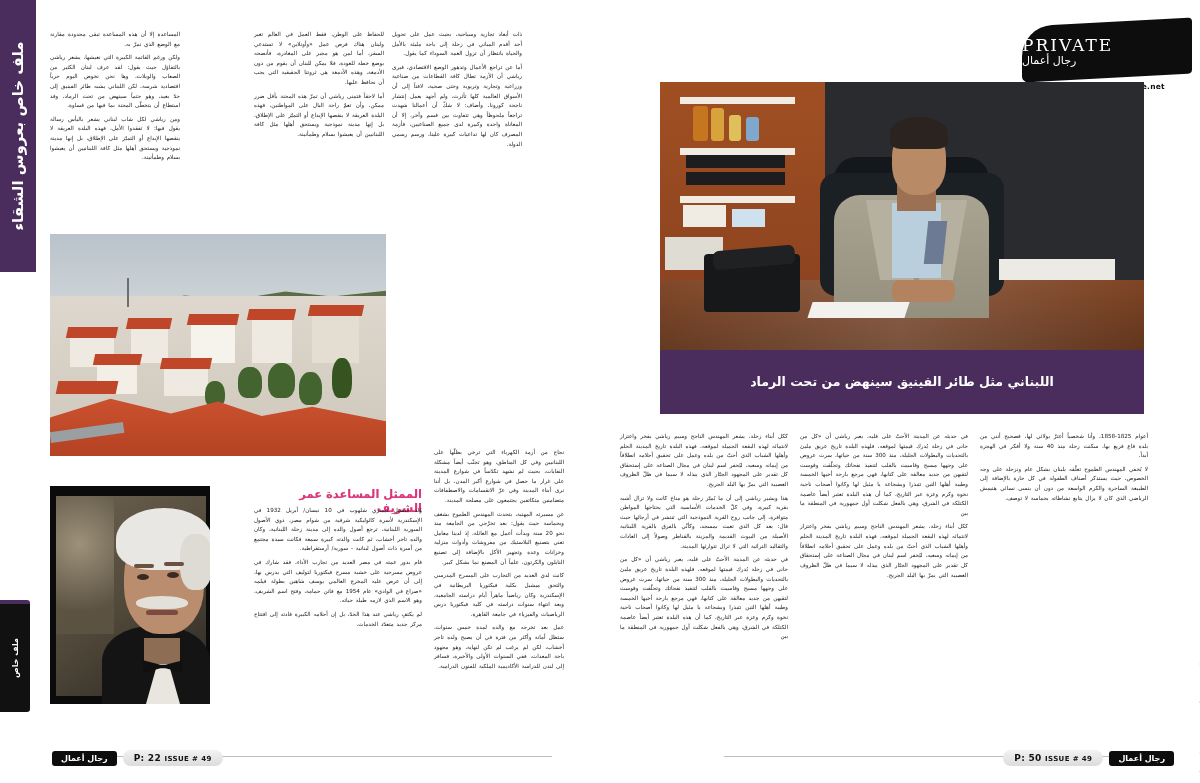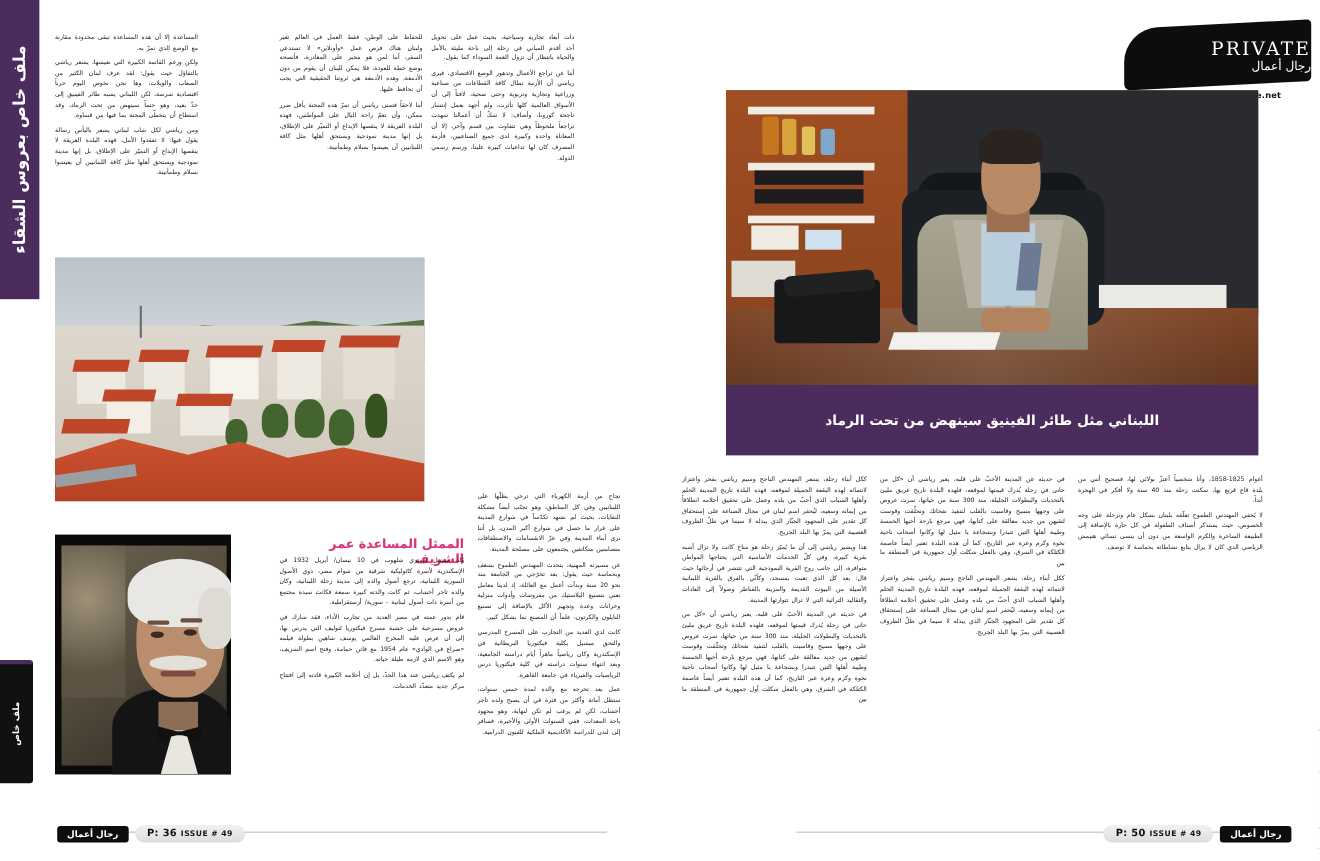--- a/index.html
+++ b/index.html
@@ -46,21 +46,21 @@
     position:absolute;right:8px;top:22px;width:170px;height:56px;
   }
   .logo-shape{
     position:absolute;inset:0;background:#0d0d0d;
     border-top-left-radius:30px;border-bottom-left-radius:6px;
     border-top-right-radius:4px;border-bottom-right-radius:4px;
     transform:skewY(-3deg);
   }
   .logo-inner{
     position:absolute;inset:0;display:flex;flex-direction:column;
-    align-items:flex-end;justify-content:center;gap:1px;
+    align-items:flex-start;justify-content:center;gap:1px;
   }
   .logo-private{
     color:#fff;font-family:"DejaVu Serif","Liberation Serif",serif;
     font-size:17px;letter-spacing:2px;line-height:1;
     margin-top:4px;
   }
   .logo-ar{color:#fff;font-size:11px;letter-spacing:2px;direction:rtl;line-height:1.1;}
   .logo-url{
     position:absolute;left:0;right:0;bottom:-13px;text-align:center;
     color:#111;font-size:7.5px;font-weight:bold;letter-spacing:.2px;
@@ -305,21 +305,21 @@
       <p>نجاح من أزمة الكهرباء التي ترخي بظلّها على اللبنانيين وفي كل المناطق، وهو تجنّب أيضاً مشكلة النفايات، بحيث لم نشهد تكدّساً في شوارع المدينة على غرار ما حصل في شوارع أكبر المدن، بل أننا نرى أبناء المدينة وفي عزّ الانقسامات والاصطفافات متضامنين متكاتفين يجتمعون على مصلحة المدينة.</p>
       <p>عن مسيرته المهنية، يتحدث المهندس الطموح بشغف وبحماسة حيث يقول: بعد تخرّجي من الجامعة منذ نحو 20 سنة وبدأت أعمل مع العائلة، إذ لدينا معامل تعني بتصنيع البلاستيك من مفروشات وأدوات منزلية وخزانات وعدة وتجهيز الأكل بالإضافة إلى تصنيع النايلون والكرتون، علماً أن المصنع نما بشكل كبير.</p>
       <p>كانت لدي العديد من التجارب على المسرح المدرسي والتحق ميشيل بكلية فيكتوريا البريطانية في الإسكندرية وكان رياضياً ماهراً أيام دراسته الجامعية، وبعد انتهاء سنوات دراسته في كلية فيكتوريا درس الرياضيات والفيزياء في جامعة القاهرة.</p>
       <p>عمل بعد تخرجه مع والده لمدة خمس سنوات، ستظل أمانة وأكثر من فترة في أن يصبح ولده تاجر أخشاب، لكن لم يرغب لم تكن لنهاية، وهو مجهود باحة المعدات، ففي السنوات الأولى والأخيرة، فسافر إلى لندن للدراسة الأكاديمية الملكية للفنون الدرامية.</p>
     </div>
 
     <div class="frule frule-left" style="left:16px;width:500px;"></div>
     <div class="footer footer-left" style="left:16px;">
       <div class="fbadge ar">رجال أعمال</div>
       <div class="fpill">
-        <span>P: 36</span>
+        <span>P: 22</span>
         <span class="issue">ISSUE # 49</span>
       </div>
     </div>
   </div>
 
   <div class="page page-right">
 
     <div class="logo-wrap">
       <div class="logo-shape"></div>
       <div class="logo-inner">

